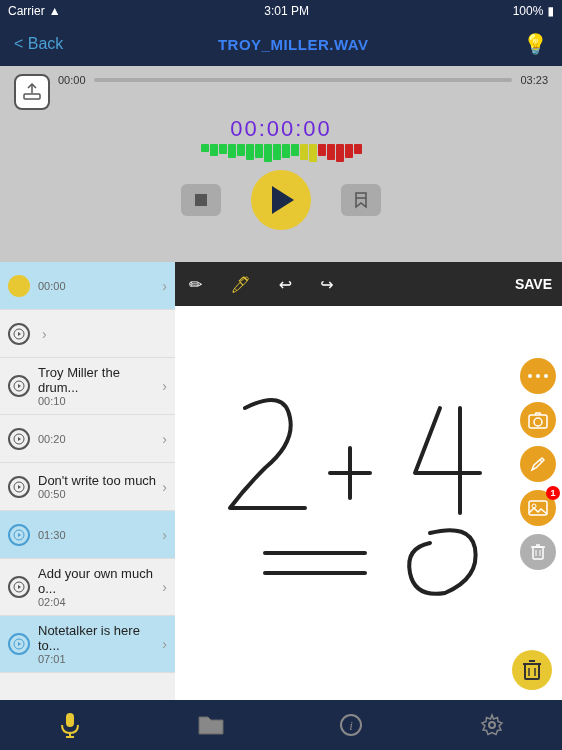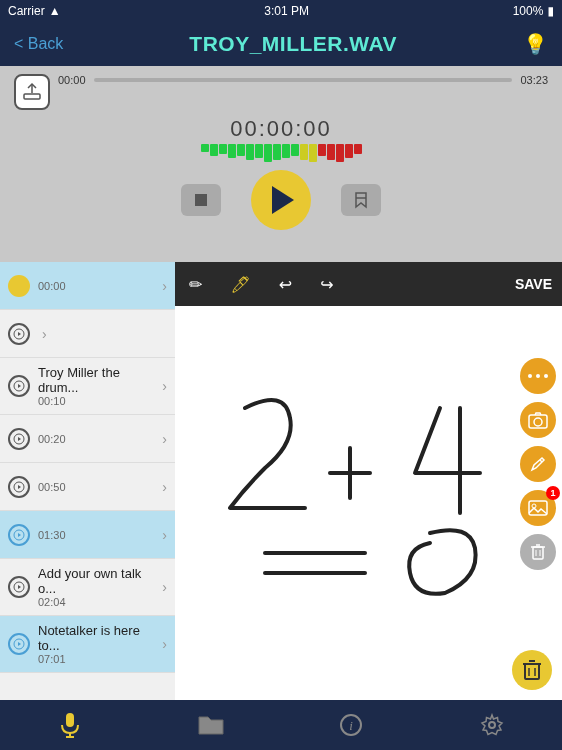--- a/index.html
+++ b/index.html
@@ -38,22 +38,22 @@
     }
     .header-back {
       color: #4a9fd4;
       font-size: 16px;
       display: flex;
       align-items: center;
       gap: 4px;
       cursor: pointer;
     }
     .header-title {
-      color: #5eead4;
-      font-size: 21px;
+      color: #3b82f6;
+      font-size: 15px;
       font-weight: bold;
       letter-spacing: 0.5px;
     }
     .header-bulb {
       color: #e8c832;
       font-size: 20px;
     }
 
     
     .player-area {
@@ -94,21 +94,21 @@
       margin: 0 8px;
       border-radius: 2px;
       position: relative;
     }
 
     
     .timer-display {
       text-align: center;
       font-size: 22px;
       font-weight: 300;
-      color: #404040;
+      color: #6d28d9;
       margin-bottom: 2px;
       letter-spacing: 2px;
     }
 
     
     .level-meters {
       display: flex;
       justify-content: center;
       gap: 1px;
       margin-bottom: 8px;
@@ -496,20 +496,21 @@
     </div>
 
     <div class="sidebar-item">
       <div class="circle-icon">
         <svg width="12" height="12" viewBox="0 0 12 12">
           <circle cx="6" cy="6" r="5" fill="none" stroke="#555" stroke-width="1"></circle>
           <polygon points="5,4 5,8 8,6" fill="#555"></polygon>
         </svg>
       </div>
       <div class="item-text">
+        <span class="item-title">Don't write too much</span>
         <span class="item-time">00:50</span>
       </div>
       <span class="chevron">›</span>
     </div>
 
     <div class="sidebar-item" style="background:#b8e0f0;">
       <div class="circle-icon" style="border-color:#4a9fd4;">
         <svg width="12" height="12" viewBox="0 0 12 12">
           <circle cx="6" cy="6" r="5" fill="none" stroke="#4a9fd4" stroke-width="1"></circle>
           <polygon points="5,4 5,8 8,6" fill="#4a9fd4"></polygon>
@@ -522,21 +523,21 @@
     </div>
 
     <div class="sidebar-item">
       <div class="circle-icon">
         <svg width="12" height="12" viewBox="0 0 12 12">
           <circle cx="6" cy="6" r="5" fill="none" stroke="#555" stroke-width="1"></circle>
           <polygon points="5,4 5,8 8,6" fill="#555"></polygon>
         </svg>
       </div>
       <div class="item-text">
-        <span class="item-title">Add your own talk o...</span>
+        <span class="item-title">Add your own much o...</span>
         <span class="item-time">02:04</span>
       </div>
       <span class="chevron">›</span>
     </div>
 
     <div class="sidebar-item" style="background:#b8e0f0;">
       <div class="circle-icon" style="border-color:#4a9fd4;">
         <svg width="12" height="12" viewBox="0 0 12 12">
           <circle cx="6" cy="6" r="5" fill="none" stroke="#4a9fd4" stroke-width="1"></circle>
           <polygon points="5,4 5,8 8,6" fill="#4a9fd4"></polygon>

